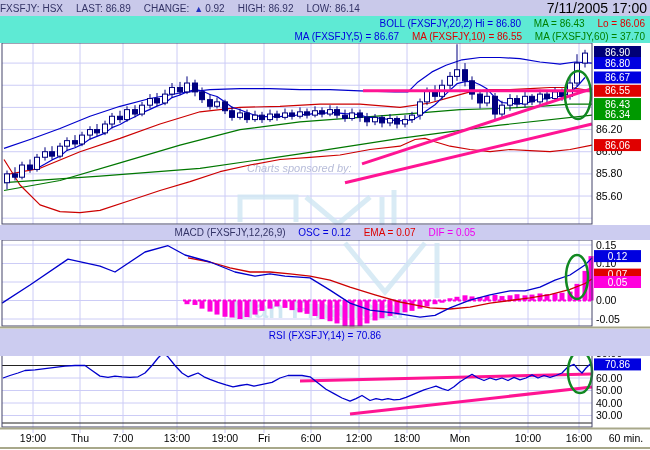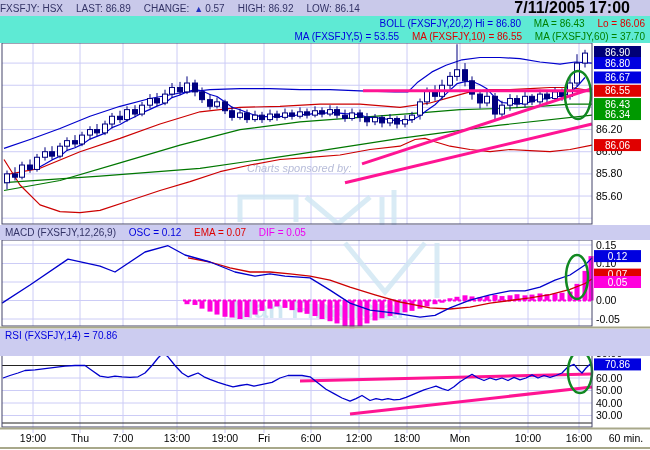--- a/index.html
+++ b/index.html
@@ -4,55 +4,55 @@
 <style>
   html,body{margin:0;padding:0}
   body{width:650px;height:450px;position:relative;background:#ffffff;
        font-family:"Liberation Sans",sans-serif;overflow:hidden}
   .hdr1{position:absolute;left:0;top:0;width:650px;height:16px;background:#c9c9ea;
         display:flex;align-items:center;font-size:10px;color:#333366;white-space:nowrap;z-index:2}
   .ttl{font-size:12px;font-weight:bold;color:#000066;margin:0 10px 0 4px}
   .stat{margin-right:13px}
   .stat .sl{margin-right:3px}
   .arrow{color:#2233bb;font-size:9px;margin:0 2px}
-  .date{margin-left:auto;margin-right:20px;font-weight:bold;color:#000000;font-size:16px}
+  .date{margin-left:auto;margin-right:3px;font-weight:normal;color:#000000;font-size:14px}
   .hdr2,.hdr3{position:absolute;left:0;width:650px;text-align:right;font-size:10px;
         background:#5eead4;white-space:nowrap;z-index:2}
   .hdr2{top:16px;height:15px;line-height:15px}
   .hdr3{top:31px;height:12px;line-height:12px}
   .hdr2 span,.hdr3 span{margin:0 5px}
-  .strip{position:absolute;left:0;width:650px;background:#ccccf0;
+  .strip{position:absolute;left:0;width:650px;background:#ccccf0;text-align:center;
         font-size:10px;white-space:nowrap;z-index:2}
   .strip span{margin:0 5px}
   #macdStrip{top:225px;height:15px;line-height:15px}
   #rsiStrip{top:329px;height:27px;line-height:13px}
   .c-blue{color:#0000dd}.c-red{color:#dd0000}.c-green{color:#008000}
   .c-mag{color:#ee00ee}.c-navy{color:#333366}
   #cv{position:absolute;left:0;top:0;z-index:1}
 </style>
 </head>
 <body>
 
 <div class="hdr1">
   <span class="stat"><span class="sl">FXSFJY:</span><span class="sv">HSX</span></span>
   <span class="stat"><span class="sl">LAST:</span><span class="sv">86.89</span></span>
-  <span class="stat"><span class="sl">CHANGE:</span><span class="arrow">▲</span><span class="sv">0.57</span></span>
+  <span class="stat"><span class="sl">CHANGE:</span><span class="arrow">▲</span><span class="sv">0.92</span></span>
   <span class="stat"><span class="sl">HIGH:</span><span class="sv">86.92</span></span>
   <span class="stat"><span class="sl">LOW:</span><span class="sv">86.14</span></span>
   <span class="date">7/11/2005 17:00</span>
 </div>
 
 <div class="hdr2">
   <span class="c-blue">BOLL (FXSFJY,20,2) Hi = 86.80</span>
   <span class="c-green">MA = 86.43</span>
   <span class="c-red">Lo = 86.06</span>
 </div>
 
 <div class="hdr3">
-  <span class="c-blue">MA (FXSFJY,5) = 53.55</span>
+  <span class="c-blue">MA (FXSFJY,5) = 86.67</span>
   <span class="c-red">MA (FXSFJY,10) = 86.55</span>
   <span class="c-green">MA (FXSFJY,60) = 37.70</span>
 </div>
 
 <div class="strip" id="macdStrip">
   <span class="c-navy">MACD (FXSFJY,12,26,9)</span>
   <span class="c-blue">OSC = 0.12</span>
   <span class="c-red">EMA = 0.07</span>
   <span class="c-mag">DIF = 0.05</span>
 </div>

